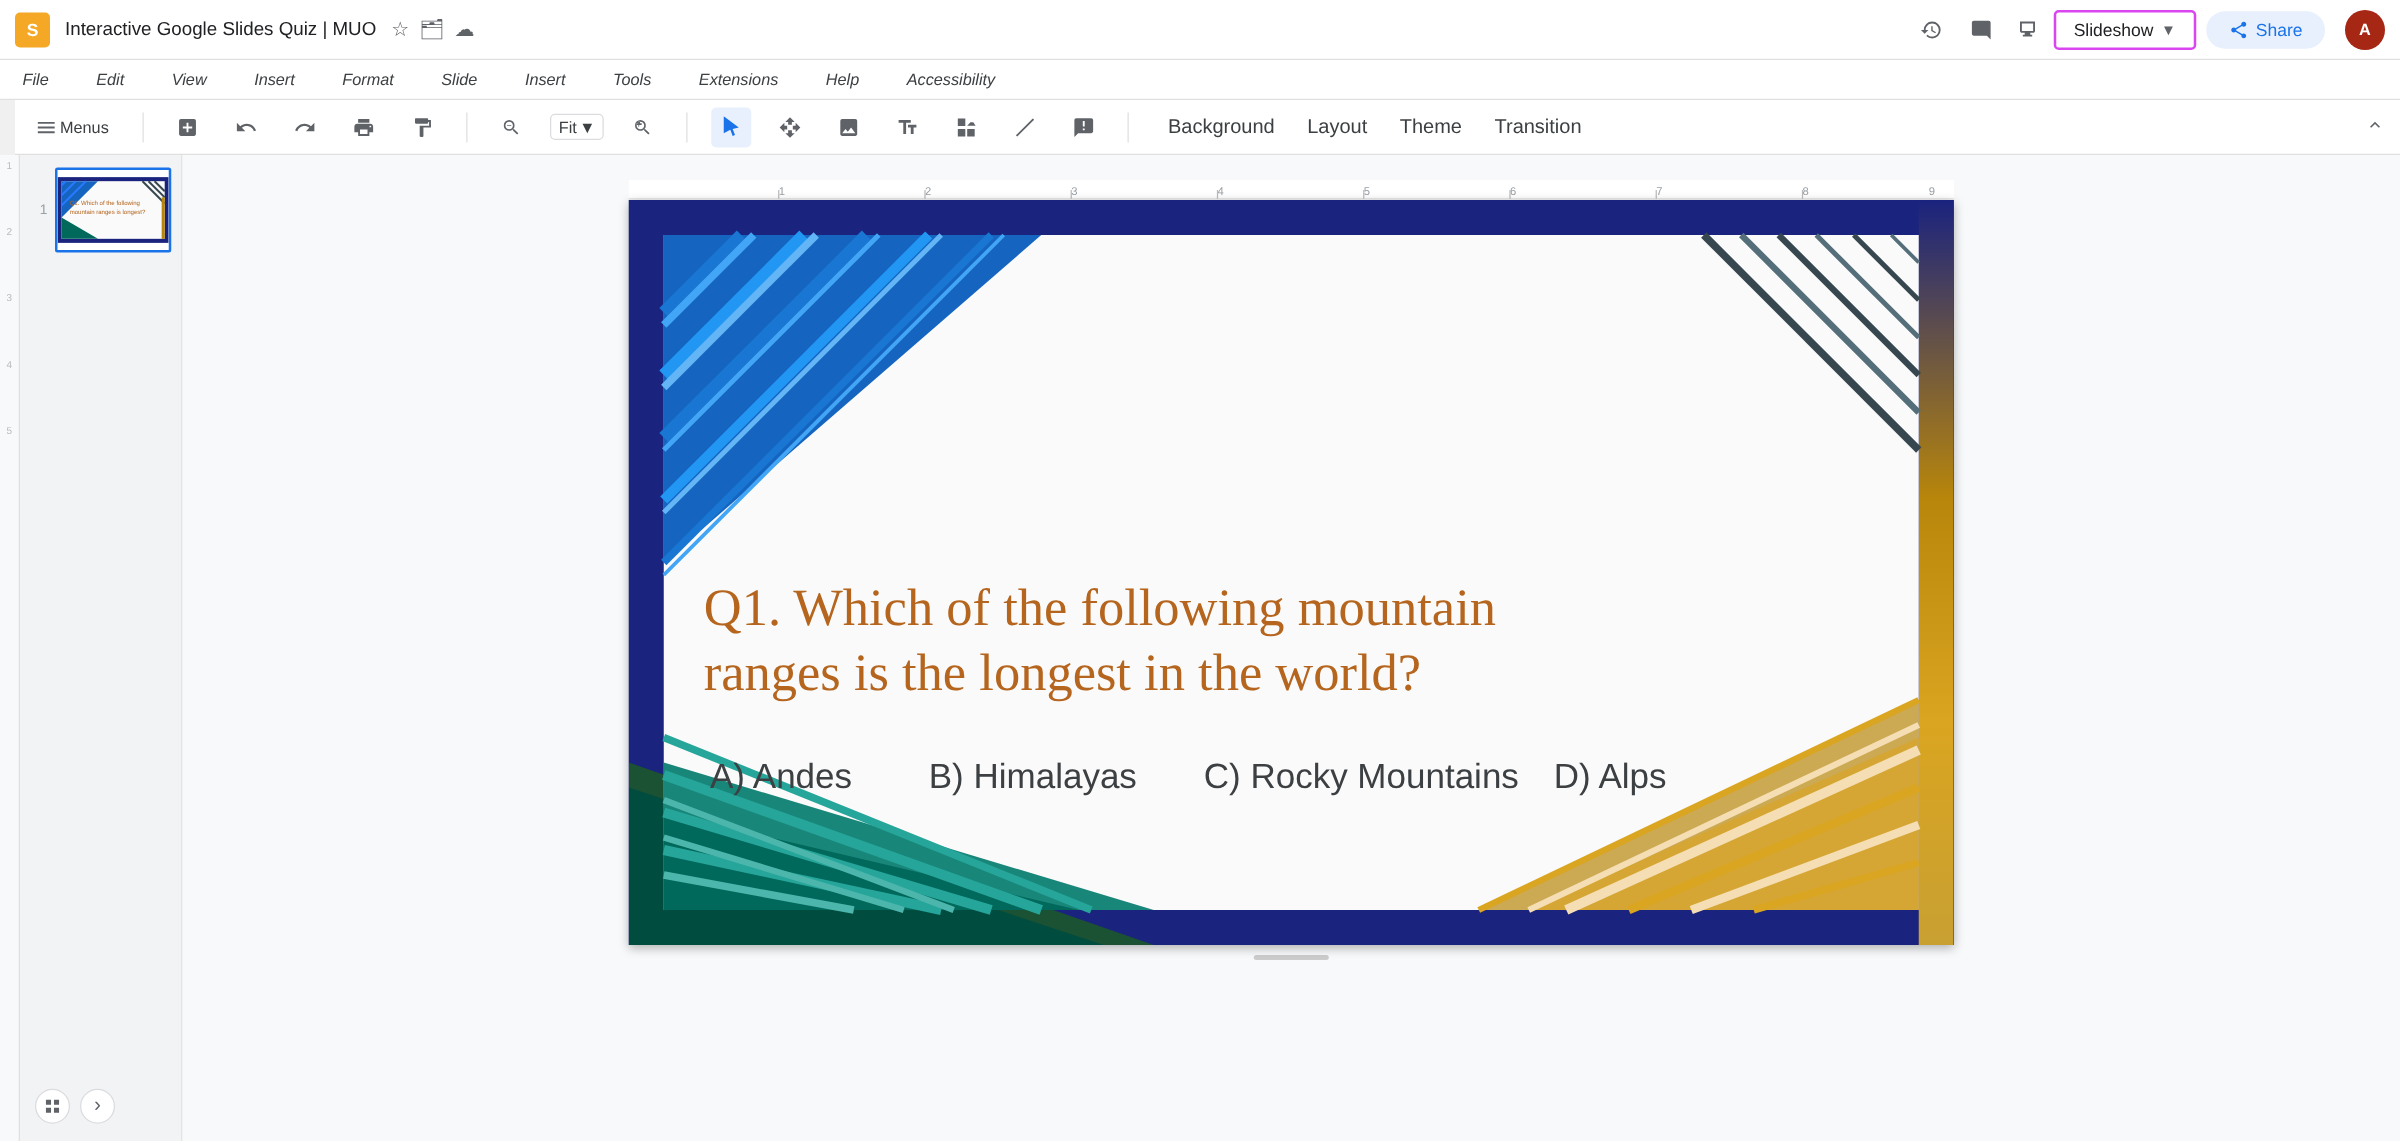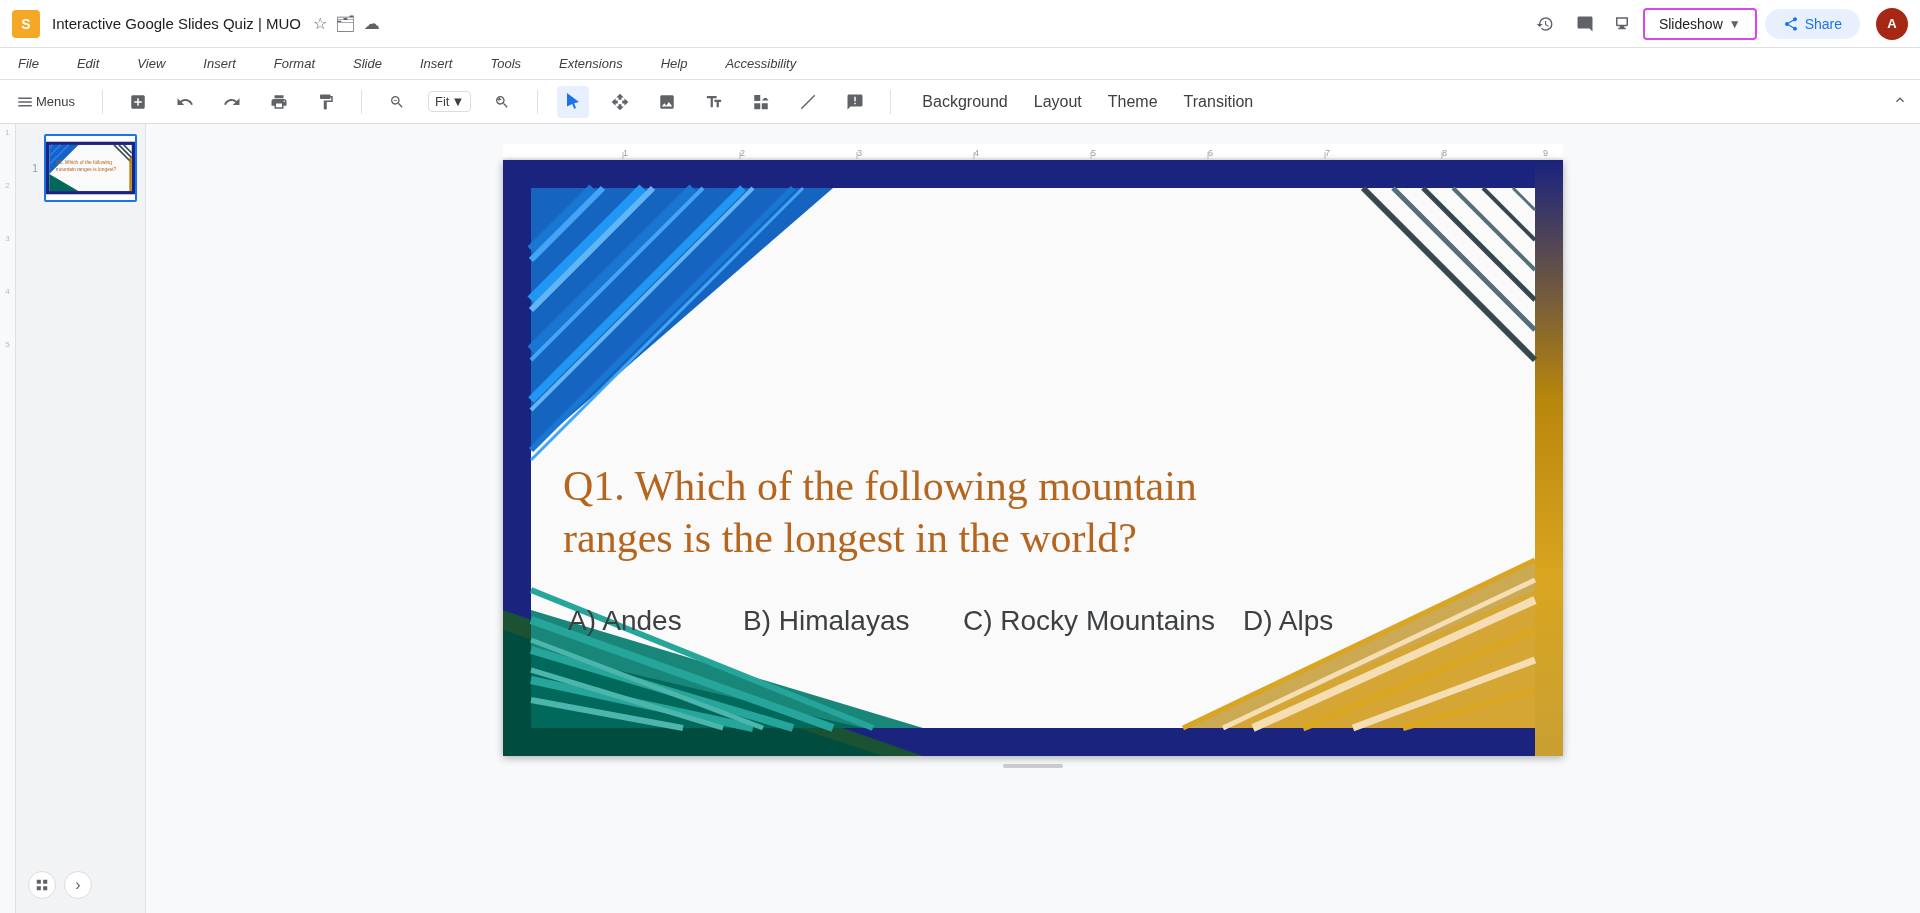--- a/index.html
+++ b/index.html
@@ -69,20 +69,21 @@
     
     #toolbar {
       height: 44px;
       background: #fff;
       display: flex;
       align-items: center;
       padding: 0 8px;
       gap: 15px;
       border-bottom: 1px solid #e0e0e0;
       position: relative;
+      margin-left: 12px;
     }
     .toolbar-btn {
       width: 32px; height: 32px;
       display: flex; align-items: center; justify-content: center;
       border-radius: 4px; cursor: pointer; color: #5f6368; font-size: 15px;
       border: none; background: transparent;
     }
     .toolbar-separator {
       width: 1px; height: 24px; background: #e0e0e0; margin: 0 4px;
     }

